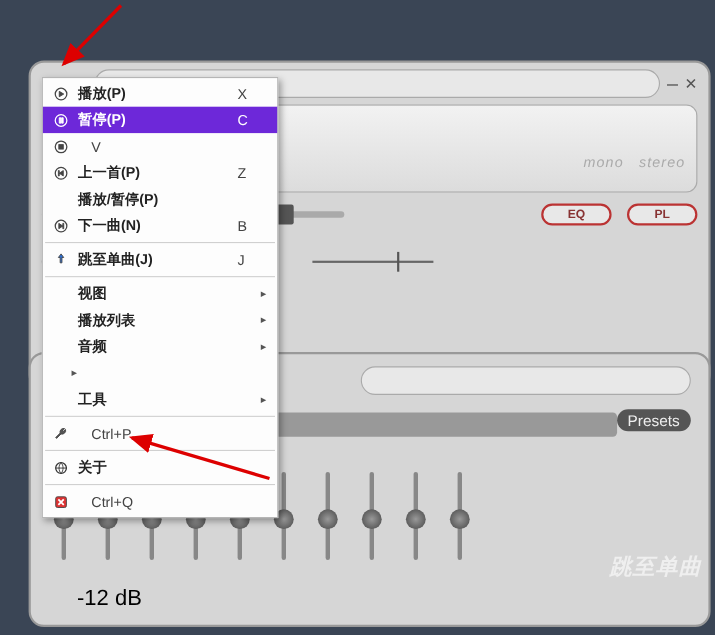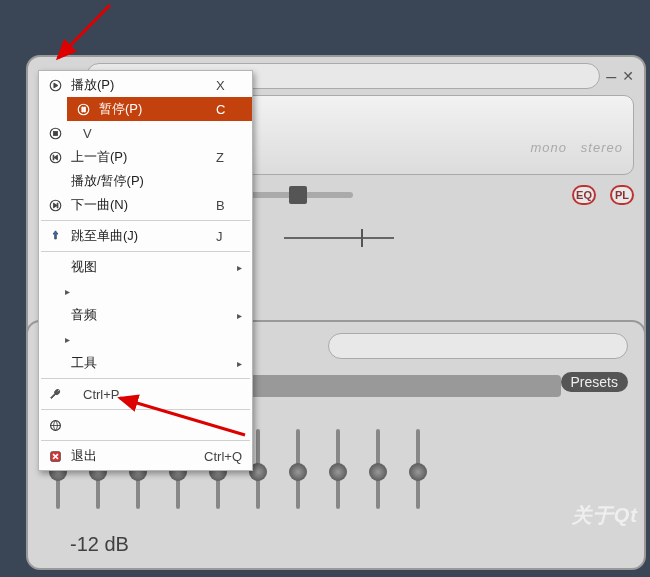--- a/index.html
+++ b/index.html
@@ -27,21 +27,21 @@
   }
   .display-strip .song { color:#555; font-size:14px; margin-top:4px; }
   .meters { display:flex; gap:18px; align-items:center; margin-top:18px; font-size:13px; color:#666;}
   .meter-box { width:28px; height:14px; background:linear-gradient(90deg,#ccc 0 50%, #e6e6e6 50% 100%); border:1px solid #999;}
   .mono-stereo { margin-left:auto; font-style:italic; color:#aaa; letter-spacing:1px;}
   .slider-row { display:flex; align-items:center; gap:14px; margin-top:10px;}
   .hslider { position:relative; flex:1; height:6px; background:#aaa; border-radius:3px;}
   .hslider .knob { position:absolute; top:-6px; width:18px; height:18px; background:#555; border-radius:2px;}
   .pill-btn {
     display:inline-flex; align-items:center; justify-content:center;
-    width:24px; height:20px; border:2px solid #b33; color:#833; border-radius:10px;
+    width:64px; height:20px; border:2px solid #b33; color:#833; border-radius:10px;
     font-size:11px; font-weight:bold; background:#e8e8e8; cursor:pointer;
   }
   .transport-row { display:flex; gap:8px; align-items:center; margin-top:14px;}
   .tbtn {
     width:38px; height:38px; border-radius:50%;
     background:radial-gradient(#777,#333); display:flex; align-items:center; justify-content:center;
     color:#eee; cursor:pointer;
   }
   .tbtn svg{width:16px;height:16px;fill:#eee;}
   .line-slider { position:relative; width:110px; height:2px; background:#666; margin:0 12px;}
@@ -61,39 +61,39 @@
   }
   .sliders-row{ display:flex; gap:24px; margin-top:26px; padding-left:6px;}
   .vslider{
     width:16px; height:100px; position:relative; display:flex; flex-direction:column; align-items:center;
   }
   .vslider .track{ width:4px; height:80px; background:#888; border-radius:2px;}
   .vslider .knob{
     position:absolute; top:34px; width:18px; height:18px; border-radius:50%;
     background:radial-gradient(#999,#444);
   }
-  .db-label{ font-size:20px; color:#404040; margin-top:4px; margin-left:26px;}
+  .db-label{ font-size:20px; color:#000000; margin-top:4px; margin-left:26px;}
 
   
   .context-menu {
     position:absolute; left:38px; top:70px; width:215px;
     background:#fdfdfd; border:1px solid #b5b5b5;
     box-shadow:2px 3px 6px rgba(0,0,0,0.35);
     font-size:13px; color:#222; padding:2px 0;
     z-index:50;
   }
   .menu-item{
     display:flex; align-items:center; height:24px;
     padding:0 10px 0 6px; cursor:pointer; white-space:nowrap;
   }
-  .menu-item.highlight{ background:#c2410c; color:#fff;margin-left:28px;}
+  .menu-item.highlight{ background:#6d28d9; color:#fff;}
   .menu-item .mi-icon{ width:20px; display:flex; justify-content:center; color:#444;}
   .menu-item.highlight .mi-icon{ color:#fff;}
   .menu-item .mi-icon svg{width:13px;height:13px;fill:currentColor;stroke:currentColor;}
-  .menu-item .mi-label{ flex:1; padding-left:6px;}
+  .menu-item .mi-label{ flex:1; padding-left:6px;font-weight:bold;}
   .menu-item .mi-shortcut{ color:#444; padding-left:18px; min-width:44px; text-align:left;}
   .menu-item.highlight .mi-shortcut{ color:#fff;}
   .menu-item .mi-arrow{ color:#555; font-size:10px;}
   .sep{ height:1px; background:#d0d0d0; margin:3px 2px;}
 
   
   .arrow-svg{ position:absolute; pointer-events:none; z-index:100;}
   .watermark{
     position:absolute; right:12px; bottom:48px; color:rgba(255,255,255,0.6);
     font-size:20px; font-weight:bold; font-style:italic; letter-spacing:1px;
@@ -278,20 +278,21 @@
       <span class="mi-shortcut">J</span>
     </div>
     <div class="sep"></div>
     <div class="menu-item">
       <span class="mi-icon"></span>
       <span class="mi-label">视图</span>
       <span class="mi-arrow">▸</span>
     </div>
     <div class="menu-item">
       <span class="mi-icon"></span>
+      <span class="mi-label">播放列表</span>
       <span class="mi-arrow">▸</span>
     </div>
     <div class="menu-item">
       <span class="mi-icon"></span>
       <span class="mi-label">音频</span>
       <span class="mi-arrow">▸</span>
     </div>
     <div class="menu-item">
       <span class="mi-icon"></span>
       <span class="mi-arrow">▸</span>
@@ -311,31 +312,31 @@
       <span class="mi-shortcut">Ctrl+P</span>
     </div>
     <div class="sep"></div>
     <div class="menu-item">
       <span class="mi-icon">
         <svg viewBox="0 0 16 16">
           <circle cx="8" cy="8" r="6" fill="none" stroke="#333" stroke-width="1.4"></circle>
           <path d="M2 8h12M8 2c3 3 3 9 0 12M8 2c-3 3-3 9 0 12" fill="none" stroke="#333" stroke-width="1"></path>
         </svg>
       </span>
+      <span class="mi-label">关于</span>
       <span class="mi-shortcut"></span>
     </div>
     <div class="sep"></div>
     <div class="menu-item">
       <span class="mi-icon">
         <svg viewBox="0 0 16 16">
           <rect x="2" y="2" width="12" height="12" rx="2" fill="#d33"></rect>
           <path d="M5 5l6 6M11 5l-6 6" stroke="#fff" stroke-width="2"></path>
         </svg>
       </span>
-      <span class="mi-label">退出</span>
       <span class="mi-shortcut">Ctrl+Q</span>
     </div>
   </div>
 
 <svg class="arrow-svg" style="left:40px;top:0;width:80px;height:80px;" viewBox="0 0 80 80">
   <defs>
       <marker id="ah1" markerWidth="8" markerHeight="8" refX="6" refY="3" orient="auto">
         <path d="M0,0 L7,3 L0,6 z" fill="#d00"></path>
       </marker>
     </defs>
@@ -343,13 +344,13 @@
 </svg>
 <svg class="arrow-svg" style="left:110px;top:380px;width:140px;height:60px;" viewBox="0 0 140 60">
   <defs>
       <marker id="ah2" markerWidth="8" markerHeight="8" refX="6" refY="3" orient="auto">
         <path d="M0,0 L7,3 L0,6 z" fill="#d00"></path>
       </marker>
     </defs>
   <line x1="135" y1="55" x2="10" y2="18" stroke="#d00" stroke-width="3" marker-end="url(#ah2)"></line>
 </svg>
 
-<div class="watermark">关于Qt</div>
+<div class="watermark">跳至单曲</div>
 
 </body></html>

